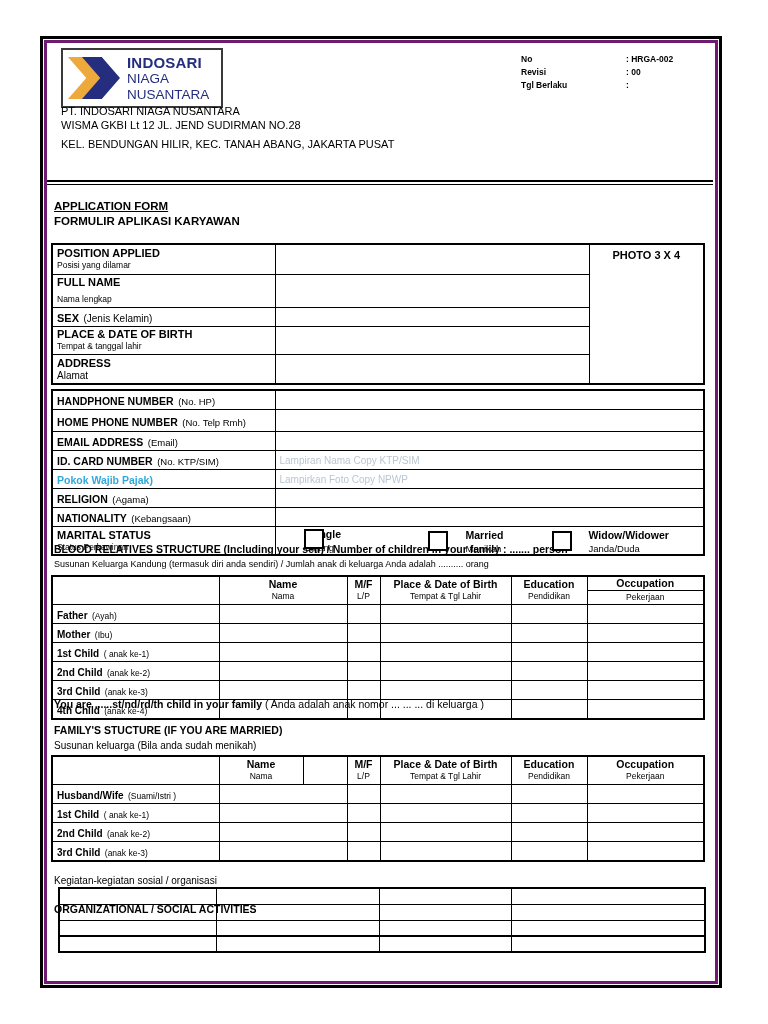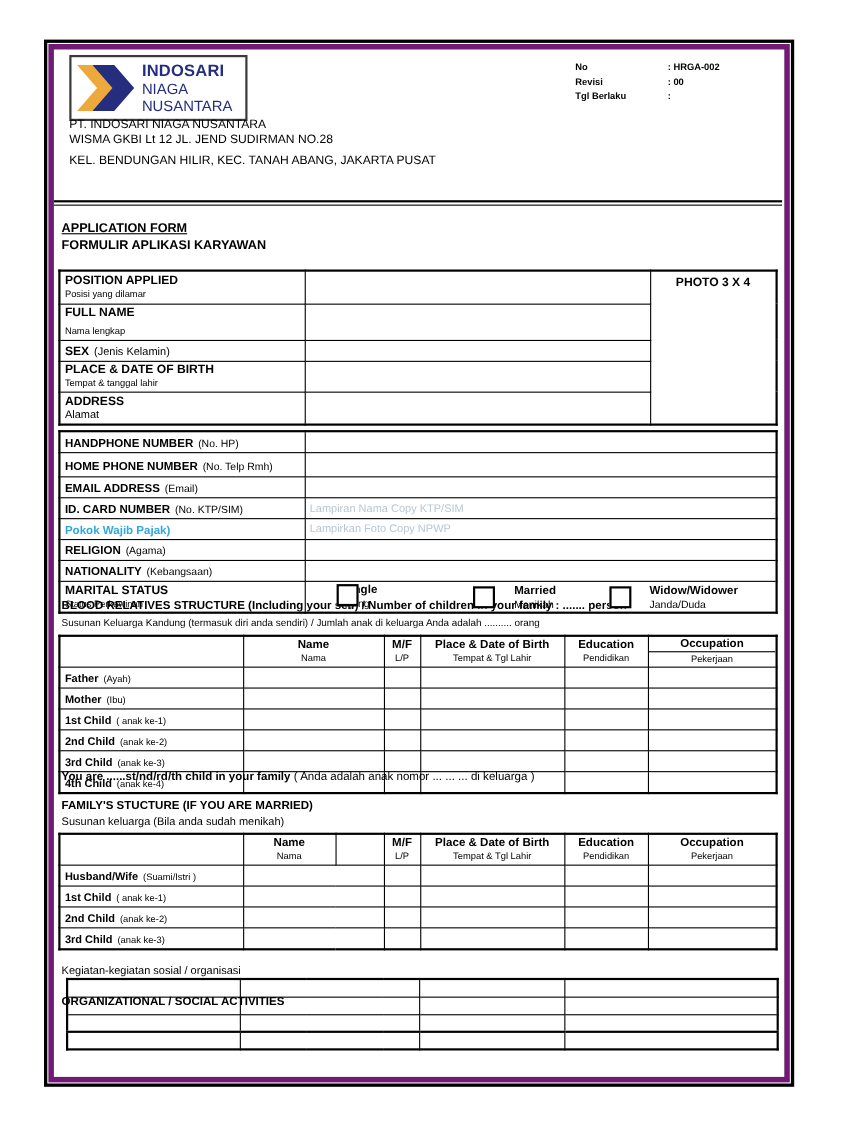--- a/index.html
+++ b/index.html
@@ -2,34 +2,34 @@
 <html><head>
 <meta charset="utf-8">
 <style>
   html,body { margin:0; padding:0; }
   body {
     width:768px; height:1024px; background:#ffffff; position:relative;
     font-family:"Liberation Sans", sans-serif; color:#000;
     -webkit-font-smoothing:antialiased;
   }
   .page { position:absolute; left:40px; top:36px; width:676px; height:946px; border:3px solid #000; background:#fff; }
-  .page-inner { position:absolute; inset:1px; border:5px solid #701a75; }
+  .page-inner { position:absolute; inset:1px; border:3px solid #701a75; }
   .content { position:absolute; inset:0; }
 
   
   .logo-box { position:absolute; left:14px; top:5px; width:158px; height:56px; border:2px solid #3a3a3a; background:#fff; }
   .chev { position:absolute; width:38px; height:42px; }
   .chev-gold { left:5px; top:7px; background:#eda93c; clip-path:polygon(0 0,52% 0,100% 50%,52% 100%,0 100%,48% 50%); }
   .chev-navy { left:19px; top:7px; background:#252e7e; clip-path:polygon(0 0,52% 0,100% 50%,52% 100%,0 100%,48% 50%); }
   .logo-text { position:absolute; left:64px; top:4px; color:#252e7e; }
   .logo-l1 { font-size:15px; font-weight:bold; letter-spacing:.2px; line-height:17px; }
   .logo-l2, .logo-l3 { font-size:13.5px; line-height:16px; }
 
   .doc-info { position:absolute; left:474px; top:10px; font-size:8.5px; font-weight:bold; line-height:13px; }
-  .doc-info .row { display:flex; }
+  .doc-info .row { display:flex;gap:21px; }
   .doc-info .lab { width:84px; }
 
   .company { position:absolute; left:14px; top:61px; font-size:11px; font-weight:normal; line-height:14px; }
   .company .l3 { margin-top:5px; }
 
   .dbl-rule { position:absolute; left:0px; right:2px; top:137px; height:2px; border-top:2px solid #000; border-bottom:1px solid #000; }
 
   .titles { position:absolute; left:7px; top:156px; font-size:11.5px; font-weight:bold; line-height:15px; }
   .titles .u { text-decoration:underline; }
 

